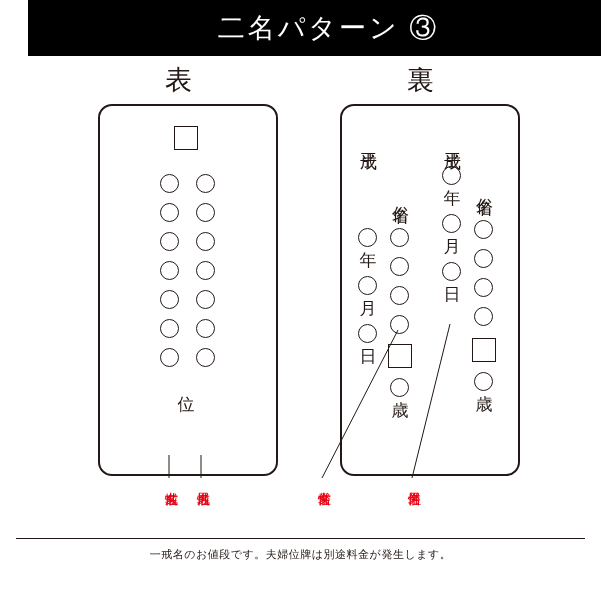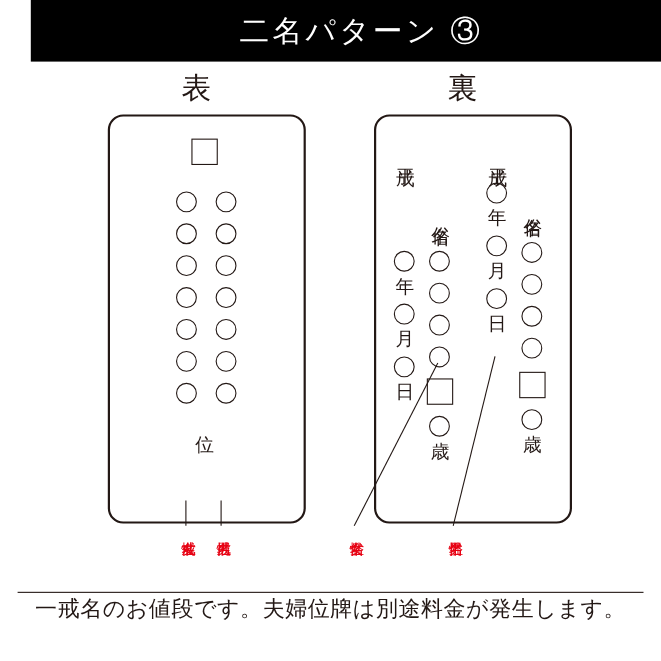--- a/index.html
+++ b/index.html
@@ -125,21 +125,21 @@
     width: 601px;
     text-align: center;
   }
   .footer .rule {
     width: 569px;
     height: 1px;
     background: #231815;
     margin: 0 auto 4px auto;
   }
   .footer-line {
-    font-size: 20px;
+    font-size: 11px;
     line-height: 23px;
     letter-spacing: 0.5px;
   }
 </style>
 </head>
 <body>
 
 <div class="page">
 
   <div class="header">

